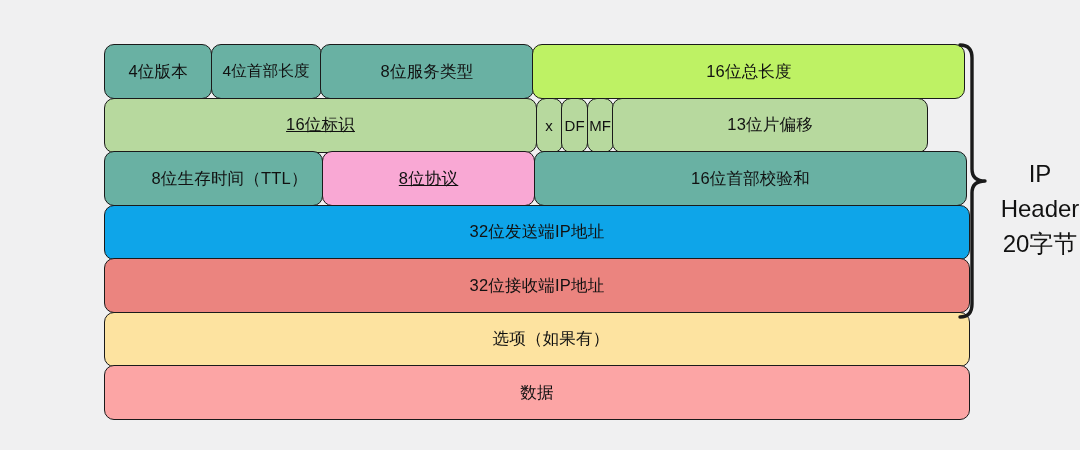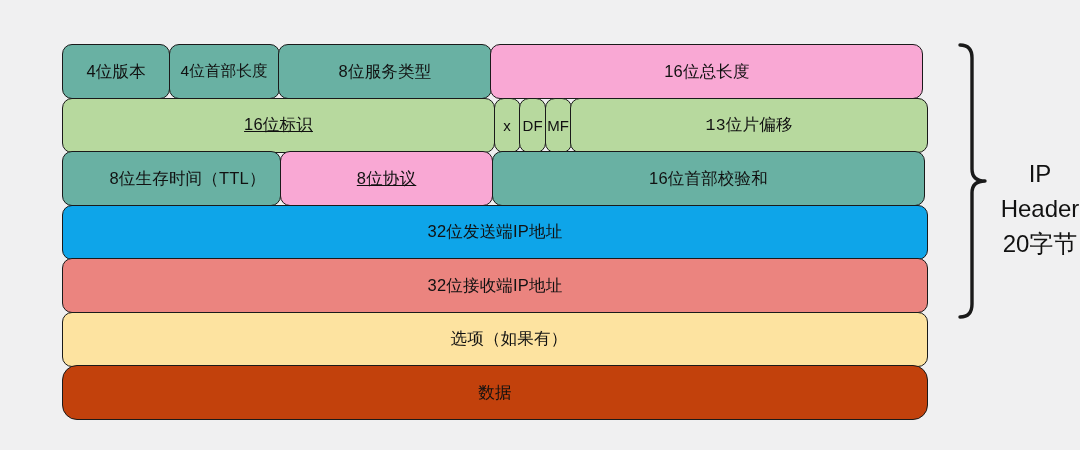--- a/index.html
+++ b/index.html
@@ -17,29 +17,30 @@
   .row + .row{margin-top:-1.5px;}
   .cell{
     box-sizing:border-box;
     border:1.5px solid #1a1a1a;
     border-radius:10px;
     display:flex;align-items:center;justify-content:center;
     font-size:16.5px;
     letter-spacing:0.2px;
     white-space:nowrap;
     overflow:hidden;
+    margin-left:42px;
   }
   .cell + .cell{margin-left:-1.5px;}
   .w125{flex:0 0 12.5%;}
   .w128{flex:0 0 12.8%;}
   .w247{flex:0 0 24.7%;}
   .w253{flex:0 0 25.3%;padding-left:32px;}
   .w50{flex:0 0 50%;}
   .w31{flex:0 0 3.125%;}
-  .w406{flex:1 1 auto;font-family:Liberation Mono, monospace;}
+  .w406{flex:1 1 auto;}
   .w100{flex:0 0 100%;}
   .tiny{font-size:15px;}
   .narrow{font-size:15.5px;}
   .brace{
     position:absolute;left:956px;top:42px;
   }
   .brace-label{
     position:absolute;left:992px;top:156px;width:96px;
     text-align:center;
     font-size:24px;line-height:35px;
@@ -48,21 +49,21 @@
 </style>
 </head>
 <body style="background: rgb(240, 240, 241);">
 
 <div class="table">
 
   <div class="row">
     <div class="cell w125" style="background: rgb(105, 177, 163);">4位版本</div>
     <div class="cell w128 narrow" style="background: rgb(105, 177, 163);">4位首部长度</div>
     <div class="cell w247" style="background: rgb(105, 177, 163);">8位服务类型</div>
-    <div class="cell w50" style="background: #f9a8d4; text-align: right;">16位总长度</div>
+    <div class="cell w50" style="background: #bef264; text-align: right;">16位总长度</div>
   </div>
 
   <div class="row">
     <div class="cell w50" style="background: rgb(183, 217, 158); text-decoration: underline;">16位标识</div>
     <div class="cell w31 tiny" style="background: rgb(183, 217, 158);">x</div>
     <div class="cell w31 tiny" style="background: rgb(183, 217, 158);">DF</div>
     <div class="cell w31 tiny" style="background: rgb(183, 217, 158);">MF</div>
     <div class="cell w406" style="background: rgb(183, 217, 158);">13位片偏移</div>
   </div>
 
@@ -78,21 +79,21 @@
 
   <div class="row">
     <div class="cell w100" style="background: rgb(235, 132, 127);">32位接收端IP地址</div>
   </div>
 
   <div class="row">
     <div class="cell w100" style="background: rgb(253, 227, 160); padding-left: 28px;">选项（如果有）</div>
   </div>
 
   <div class="row">
-    <div class="cell w100" style="background: #c2410c; border-radius: 15px;">数据</div>
+    <div class="cell w100" style="background: #fca5a5;">数据</div>
   </div>
 
 </div>
 
 <svg class="brace" width="34" height="278" viewBox="0 0 34 278">
   <path d="M 4 3 Q 16 3 16 16 L 16 127 Q 16 139 29 139 Q 16 139 16 151 L 16 262 Q 16 275 4 275" fill="none" stroke="#1a1a1a" stroke-width="3.4" stroke-linecap="round" stroke-linejoin="round"></path>
 </svg>
 
 <div class="brace-label">
   <div>IP</div>

